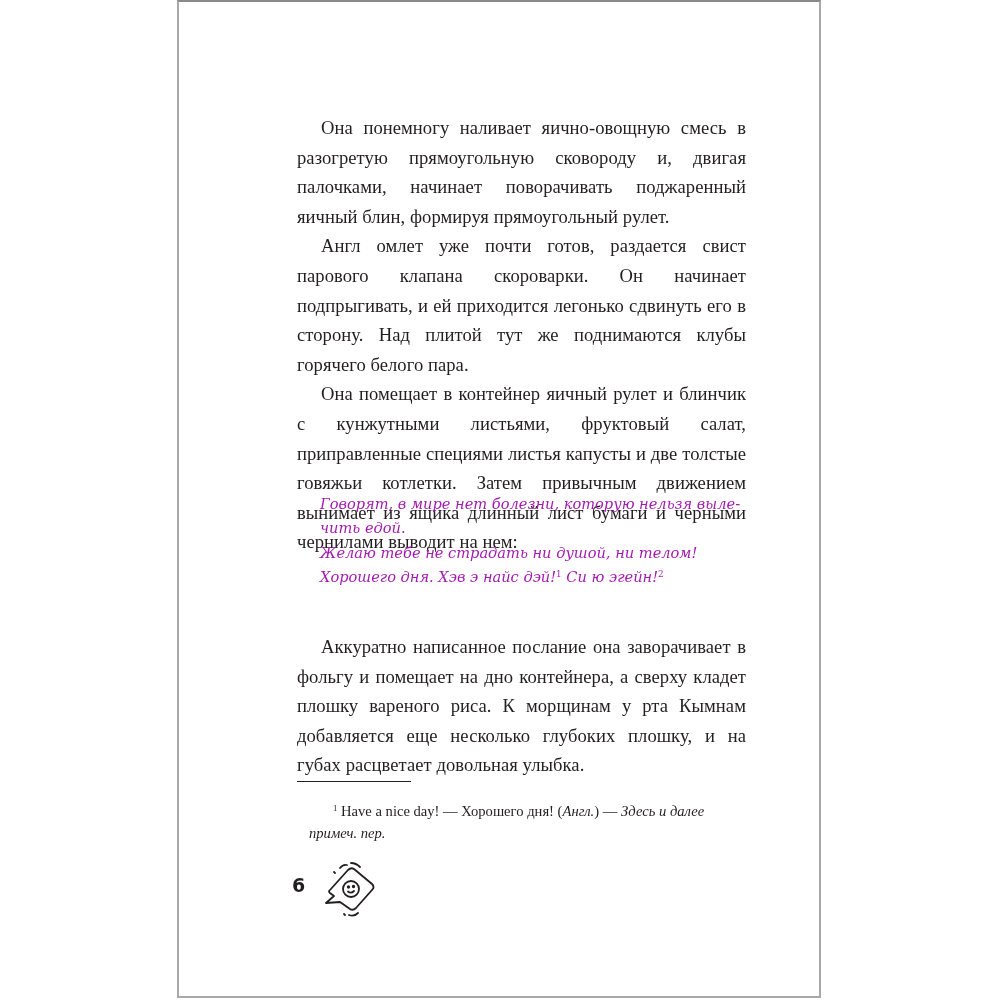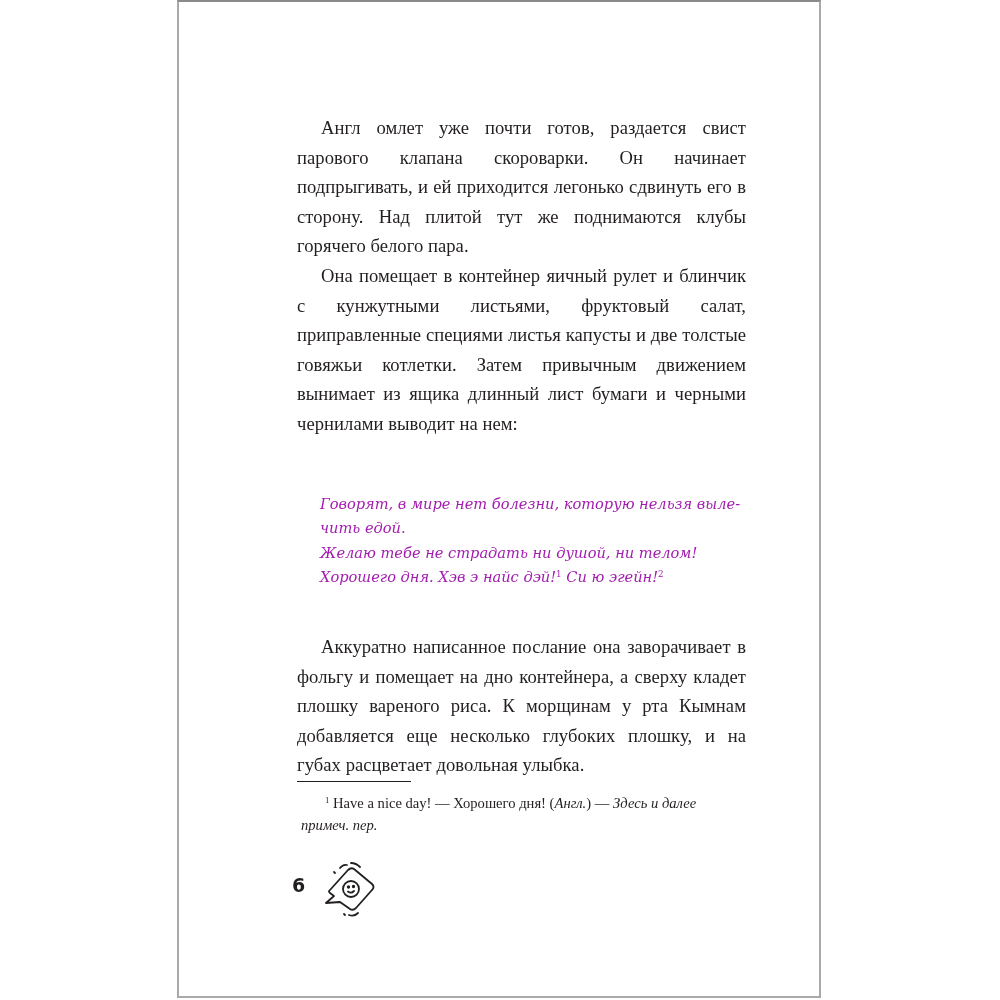--- a/index.html
+++ b/index.html
@@ -78,21 +78,21 @@
       position: absolute;
       left: 297px;
       top: 788px;
       width: 452px;
       font-family: "Liberation Serif", "DejaVu Serif", serif;
       font-size: 14.6px;
       line-height: 22px;
       color: #231f20;
     }
     .footnote {
-      margin: 4px;
+      margin: 12px;
       text-indent: 24px;
     }
     .footnote em { font-style: italic; }
 
     .page-number {
       position: absolute;
       left: 292px;
       top: 874px;
       font-family: "DejaVu Sans", "Liberation Sans", sans-serif;
       font-weight: bold;
@@ -106,20 +106,21 @@
       width: 62px;
       height: 62px;
     }
   </style>
 </head>
 <body>
 
 <div class="page"></div>
 
 <div class="text-block block-1">
+  <p>Она понемногу наливает яично-овощную смесь в разогретую прямоугольную сковороду и, двигая палочками, начинает поворачивать поджаренный яичный блин, формируя прямоугольный рулет.</p>
   <p>Англ омлет уже почти готов, раздается свист парового клапана скороварки. Он начинает подпрыгивать, и ей приходится легонько сдвинуть его в сторону. Над плитой тут же поднимаются клубы горячего белого пара.</p>
   <p>Она помещает в контейнер яичный рулет и блинчик с кунжутными листьями, фруктовый салат, приправленные специями листья капусты и две толстые говяжьи котлетки. Затем привычным движением вынимает из ящика длинный лист бумаги и черными чернилами выводит на нем:</p>
 </div>
 
 <div class="poem">
   <span class="line">Говорят, в мире нет болезни, которую нельзя выле-</span>
   <span class="line">чить едой.</span>
   <span class="line">Желаю тебе не страдать ни душой, ни телом!</span>
   <span class="line"><span>Хорошего дня. Хэв э найс дэй!</span><sup class="upright">1</sup><span> Си ю эгейн!</span><sup class="upright">2</sup></span>
 </div>

